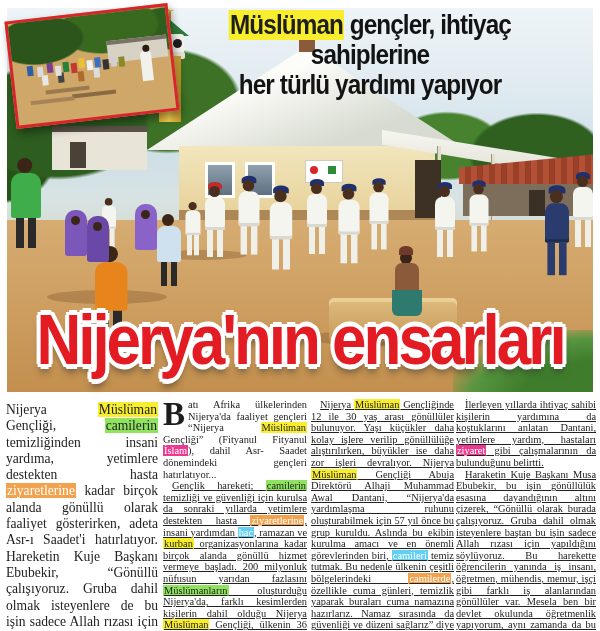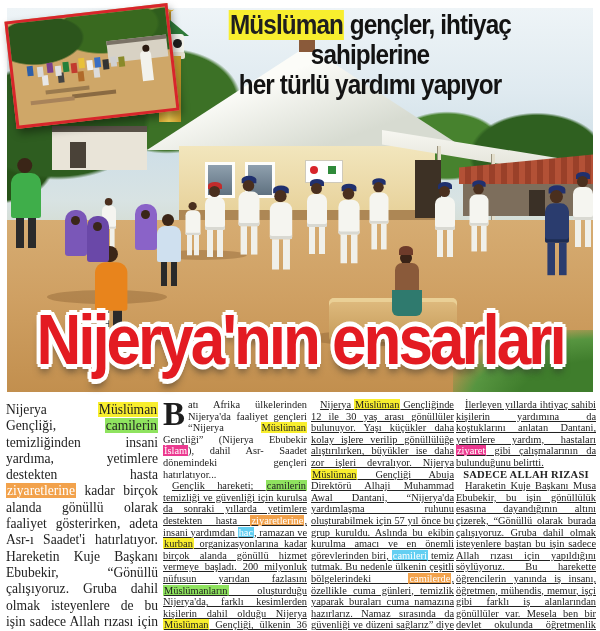--- a/index.html
+++ b/index.html
@@ -327,26 +327,25 @@
   </div>
 
 
   <div class="main-title">Nijerya'nın ensarları</div>
 
   <div class="article">
     <div class="col col1">
       <p><span>Nijerya </span><span class="h-yellow">Müslüman</span><span> Gençliği, </span><span class="h-green">camilerin</span><span> temizliğinden insani yardıma, yetimlere destekten hasta </span><span class="h-orange">ziyaretlerine</span><span> kadar birçok alanda gönüllü olarak faaliyet gösterirken, adeta Asr-ı Saadet'i hatırlatıyor. Hareketin Kuje Başkanı Ebubekir, “Gönüllü çalışıyoruz. Gruba dahil olmak isteyenlere de bu işin sadece Allah rızası için yapıldığını söylüyoruz” dedi.</span></p>
     </div>
     <div class="col col2">
-      <p><span class="dropcap">B</span><span><span>atı Afrika ülkelerinden Nijerya'da faaliyet gençleri “Nijerya </span><span class="h-yellow">Müslüman</span><span> Gençliği” (Nijerya Ebubekir </span><span class="h-pink">İslam</span><span>), dahil Asr- Saadet dönemindeki gençleri hatırlatıyor...</span></span></p>
+      <p><span class="dropcap">B</span><span><span>atı Afrika ülkelerinden Nijerya'da faaliyet gençleri “Nijerya </span><span class="h-yellow">Müslüman</span><span> Gençliği” (Fityanul Fityanul </span><span class="h-pink">İslam</span><span>), dahil Asr- Saadet dönemindeki gençleri hatırlatıyor...</span></span></p>
       <p class="ind"><span>Gençlik hareketi; </span><span class="h-green">camilerin</span><span> temizliği ve güvenliği için kurulsa da sonraki yıllarda yetimlere destekten hasta </span><span class="h-orange">ziyaretlerine</span><span>, insani yardımdan </span><span class="h-cyan">hac</span><span>, ramazan ve </span><span class="h-yellow">kurban</span><span> organizasyonlarına kadar birçok alanda gönüllü hizmet vermeye başladı. 200 milyonluk nüfusun yarıdan fazlasını </span><span class="h-green">Müslümanların</span><span> oluşturduğu Nijerya'da, farklı kesimlerden kişilerin dahil olduğu Nijerya </span><span class="h-yellow">Müslüman</span><span> Gençliği, ülkenin 36 eyaletinden 23'ünde örgütlendi ve 209 şubesi bulunuyor.</span></p>
     </div>
     <div class="col col3">
       <p class="ind"><span>Nijerya </span><span class="h-yellow">Müslüman</span><span> Gençliğinde 12 ile 30 yaş arası gönüllüler bulunuyor. Yaşı küçükler daha kolay işlere verilip gönüllülüğe alıştırılırken, büyükler ise daha zor işleri devralıyor. Nijerya </span><span class="h-yellow">Müslüman</span><span> Gençliği Abuja Direktörü Alhaji Muhammad Awal Dantani, “Nijerya'da yardımlaşma ruhunu oluşturabilmek için 57 yıl önce bu grup kuruldu. Aslında bu ekibin kurulma amacı ve en önemli görevlerinden biri, </span><span class="h-cyan">camileri</span><span> temiz tutmak. Bu nedenle ülkenin çeşitli bölgelerindeki </span><span class="h-orange">camilerde</span><span>, özellikle cuma günleri, temizlik yaparak buraları cuma namazına hazırlarız. Namaz sırasında da güvenliği ve düzeni sağlarız” diye konuştu.</span></p>
     </div>
     <div class="col col4">
       <p class="ind"><span>İlerleyen yıllarda ihtiyaç sahibi kişilerin yardımına da koştuklarını anlatan Dantani, yetimlere yardım, hastaları </span><span class="h-pink">ziyaret</span><span> gibi çalışmalarının da bulunduğunu belirtti.</span></p>
-      <p class="subhead">SADECE ALLAH RIZASI</p>
       <p class="ind"><span>Haraketin Kuje Başkanı Musa Ebubekir, bu işin gönüllülük esasına dayandığının altını çizerek, “Gönüllü olarak burada çalışıyoruz. Gruba dahil olmak isteyenlere baştan bu işin sadece Allah rızası için yapıldığını söylüyoruz. Bu harekette öğrencilerin yanında iş insanı, öğretmen, mühendis, memur, işçi gibi farklı iş alanlarından gönüllüler var. Mesela ben bir devlet okulunda öğretmenlik yapıyorum, aynı zamanda da bu ekibin başındayım” şeklinde konuştu.</span></p>
     </div>
   </div>
 
 </div>
 
 </body></html>

